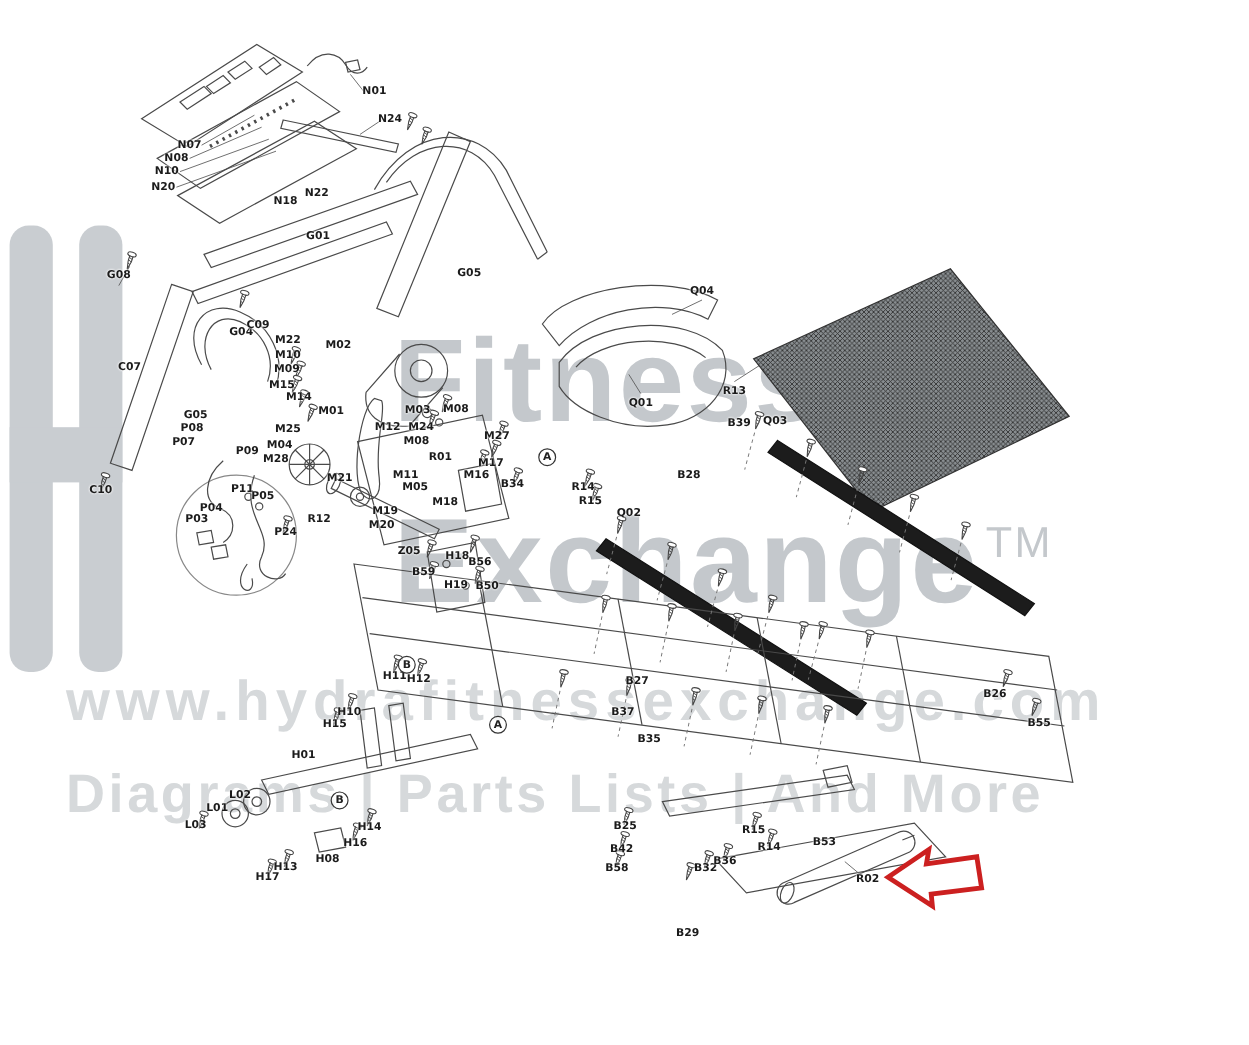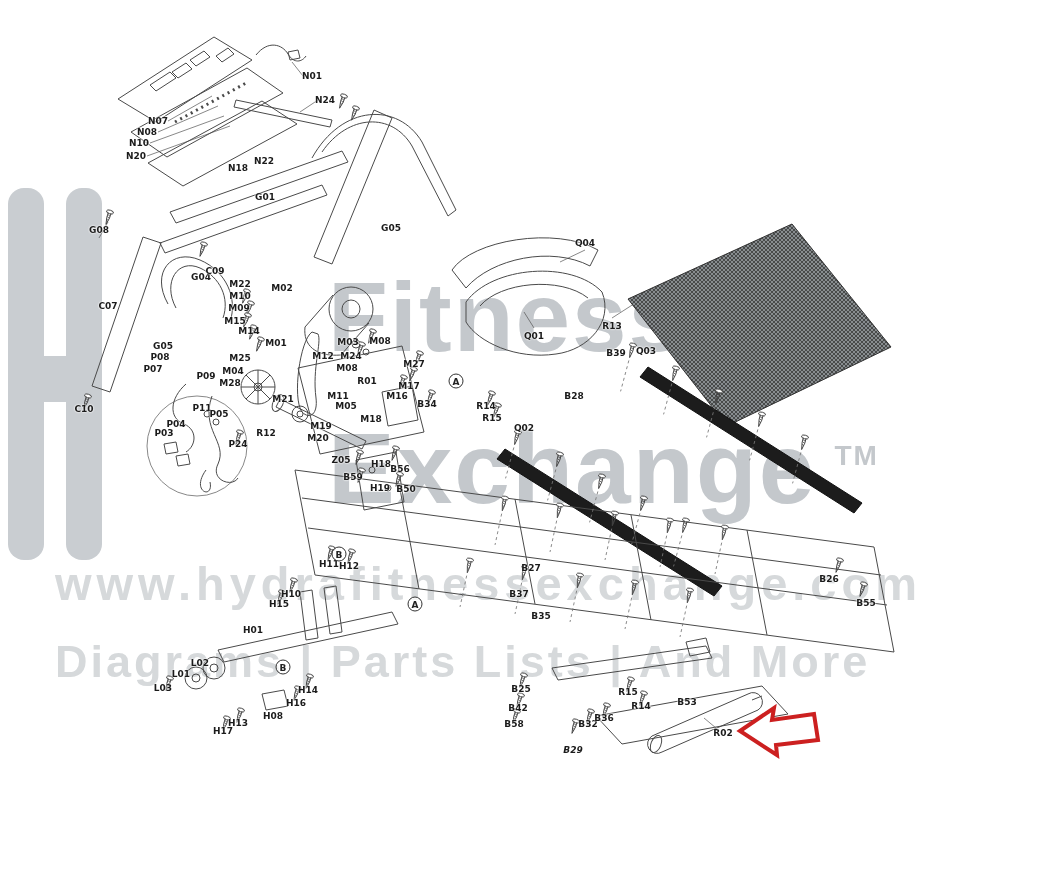--- a/index.html
+++ b/index.html
@@ -8,21 +8,21 @@
   
   #watermark{position:absolute;inset:0;z-index:1;pointer-events:none;}
   .wm-logo{position:absolute;left:6px;top:188px;width:100px;height:372px;}
   .wm-logo .bar{position:absolute;top:0;width:36px;height:372px;border-radius:16px;background:#c9cdd1;}
   .wm-logo .bar.l{left:2px;} .wm-logo .bar.r{left:60px;}
   .wm-logo .cross{position:absolute;left:2px;top:168px;width:94px;height:46px;background:#c9cdd1;}
   .wm-word{position:absolute;font-weight:700;letter-spacing:2px;line-height:1;}
   .wm-1{left:330px;top:160px;font-size:98px;}
   .wm-2{left:328px;top:268px;font-size:98px;}
   .wm-3{left:328px;top:418px;font-size:100px;}
-  .wm-tm{font-size:28px;font-weight:700;vertical-align:38px;margin-left:18px;}
+  .wm-tm{font-size:36px;font-weight:400;vertical-align:38px;margin-left:5px;}
   .wm-url{position:absolute;left:55px;top:556px;font-size:47px;font-weight:700;letter-spacing:5px;}
   .wm-tagline{position:absolute;left:55px;top:636px;font-size:45px;font-weight:700;letter-spacing:3px;}
   
   #art{position:absolute;left:0;top:0;z-index:2;}
   
   #labels-layer{position:absolute;inset:0;z-index:3;pointer-events:none;}
   .part-label{position:absolute;transform:translate(-50%,-50%);
               font:600 9px "DejaVu Sans",sans-serif;white-space:nowrap;
               text-shadow:0 0 2px #fff,0 0 2px #fff;}
   .callout{position:absolute;transform:translate(-50%,-50%);width:15px;height:15px;
@@ -343,21 +343,21 @@
       <span class="part-label" style="left: 163px; top: 688px; color: rgb(27, 27, 27);">L03</span>
       <span class="part-label" style="left: 308px; top: 690px; color: rgb(27, 27, 27);">H14</span>
       <span class="part-label" style="left: 296px; top: 703px; color: rgb(27, 27, 27);">H16</span>
       <span class="part-label" style="left: 273px; top: 716px; color: rgb(27, 27, 27);">H08</span>
       <span class="part-label" style="left: 238px; top: 723px; color: rgb(27, 27, 27);">H13</span>
       <span class="part-label" style="left: 223px; top: 731px; color: rgb(27, 27, 27);">H17</span>
       <span class="part-label" style="left: 687px; top: 661px; color: rgb(27, 27, 27); margin-top: 41px;">B53</span>
       <span class="part-label" style="left: 521px; top: 689px; color: rgb(27, 27, 27);">B25</span>
       <span class="part-label" style="left: 518px; top: 708px; color: rgb(27, 27, 27);">B42</span>
       <span class="part-label" style="left: 514px; top: 724px; color: rgb(27, 27, 27);">B58</span>
-      <span class="part-label" style="left: 573px; top: 750px; color: rgb(27, 27, 27); font-style: italic;">B29</span>
+      <span class="part-label" style="left: 573px; top: 778px; color: rgb(27, 27, 27);">B29</span>
       <span class="part-label" style="left: 588px; top: 724px; color: rgb(27, 27, 27);">B32</span>
       <span class="part-label" style="left: 604px; top: 718px; color: rgb(27, 27, 27);">B36</span>
       <span class="part-label" style="left: 628px; top: 692px; color: rgb(27, 27, 27);">R15</span>
       <span class="part-label" style="left: 641px; top: 706px; color: rgb(27, 27, 27);">R14</span>
       <span class="part-label" style="left: 723px; top: 733px; color: rgb(27, 27, 27);">R02</span>
       <span class="callout" style="left: 456px; top: 381px;">A</span>
       <span class="callout" style="left: 339px; top: 554px;">B</span>
       <span class="callout" style="left: 415px; top: 604px;">A</span>
       <span class="callout" style="left: 283px; top: 667px;">B</span>
     </div>

